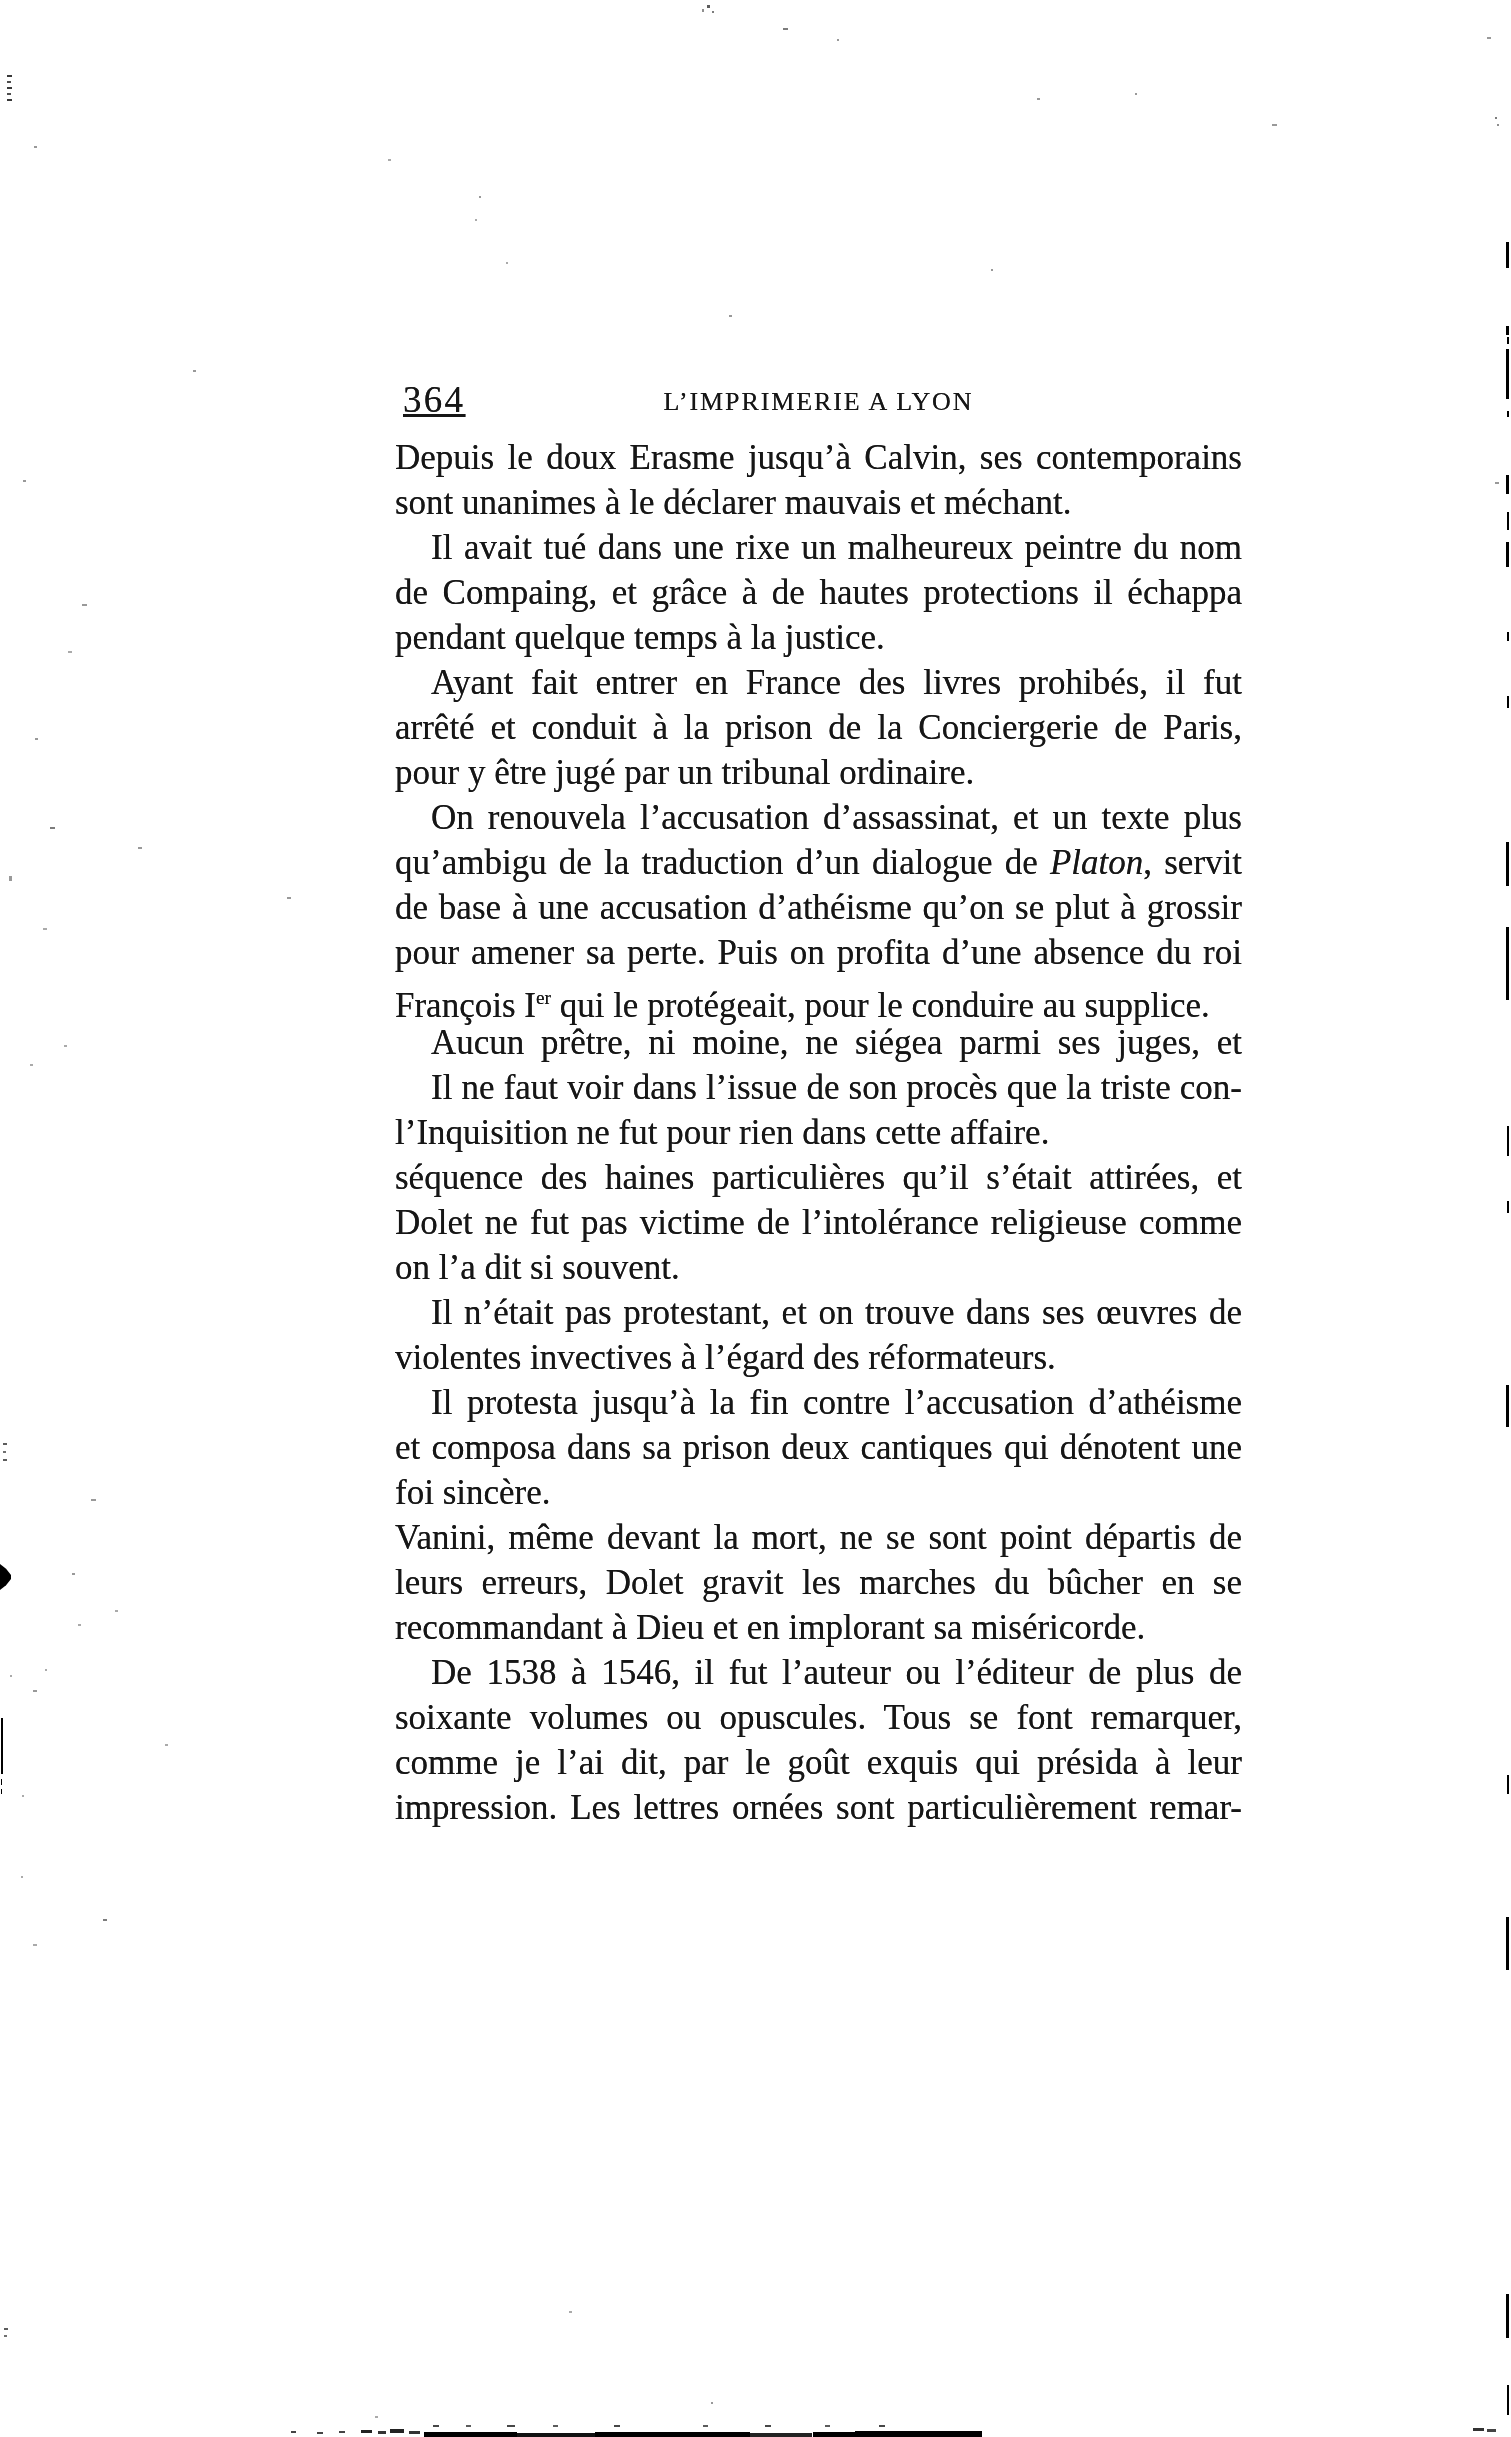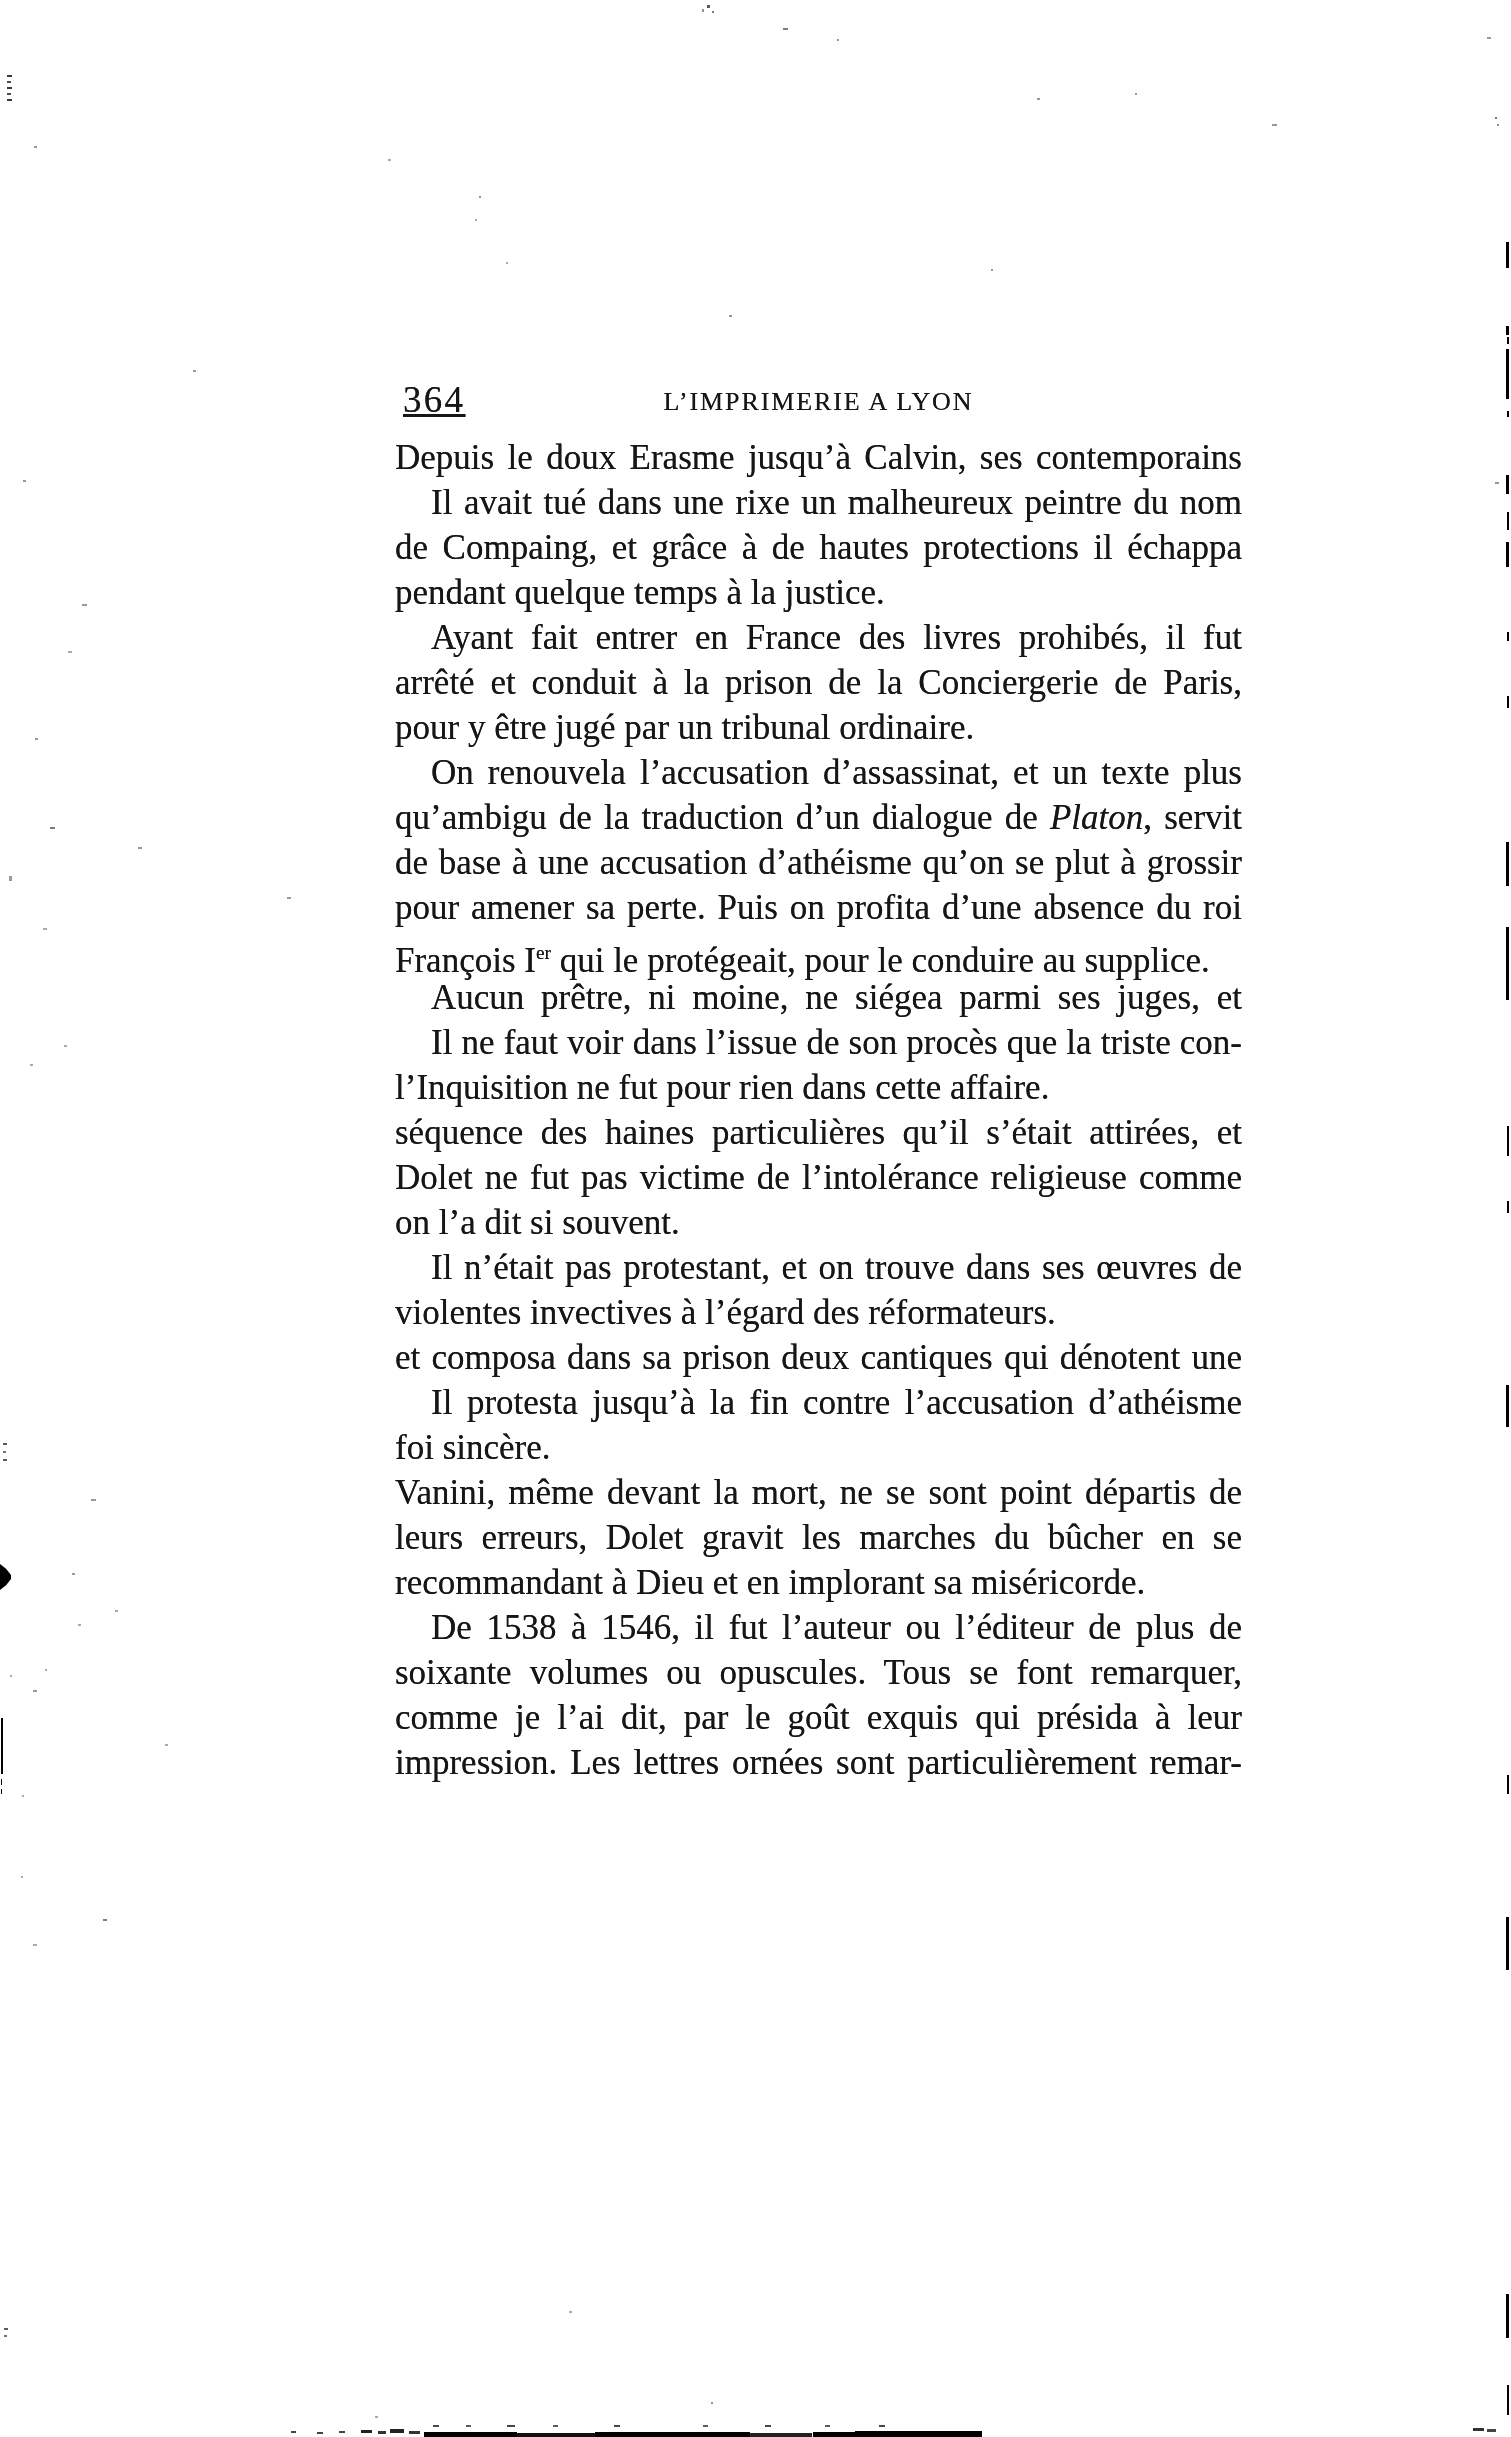--- a/index.html
+++ b/index.html
@@ -54,41 +54,42 @@
 
 <div class="page">
 
   <div class="running-head">
     <span class="page-number">364</span>
     <div class="head-title">L’IMPRIMERIE A LYON</div>
   </div>
 
   <div class="text-block">
       <div class="line">Depuis le doux Erasme jusqu’à Calvin, ses contemporains</div>
+      <div class="line para-end">sont unanimes à le déclarer mauvais et méchant.</div>
       <div class="line indent">Il avait tué dans une rixe un malheureux peintre du nom</div>
       <div class="line">de Compaing, et grâce à de hautes protections il échappa</div>
       <div class="line para-end">pendant quelque temps à la justice.</div>
       <div class="line indent">Ayant fait entrer en France des livres prohibés, il fut</div>
       <div class="line">arrêté et conduit à la prison de la Conciergerie de Paris,</div>
       <div class="line para-end">pour y être jugé par un tribunal ordinaire.</div>
       <div class="line indent">On renouvela l’accusation d’assassinat, et un texte plus</div>
       <div class="line"><span>qu’ambigu de la traduction d’un dialogue de </span><span class="italic">Platon</span><span>, servit</span></div>
       <div class="line">de base à une accusation d’athéisme qu’on se plut à grossir</div>
       <div class="line">pour amener sa perte. Puis on profita d’une absence du roi</div>
       <div class="line para-end"><span>François I</span><span class="sup">er</span><span> qui le protégeait, pour le conduire au supplice.</span></div>
       <div class="line indent">Aucun prêtre, ni moine, ne siégea parmi ses juges, et</div>
       <div class="line indent">Il ne faut voir dans l’issue de son procès que la triste con-</div>
       <div class="line para-end">l’Inquisition ne fut pour rien dans cette affaire.</div>
       <div class="line">séquence des haines particulières qu’il s’était attirées, et</div>
       <div class="line">Dolet ne fut pas victime de l’intolérance religieuse comme</div>
       <div class="line para-end">on l’a dit si souvent.</div>
       <div class="line indent">Il n’était pas protestant, et on trouve dans ses œuvres de</div>
       <div class="line para-end">violentes invectives à l’égard des réformateurs.</div>
+      <div class="line indent">Il protesta jusqu’à la fin contre l’accusation d’athéisme</div>
       <div class="line">et composa dans sa prison deux cantiques qui dénotent une</div>
-      <div class="line indent">Il protesta jusqu’à la fin contre l’accusation d’athéisme</div>
       <div class="line para-end">foi sincère.</div>
       <div class="line">Vanini, même devant la mort, ne se sont point départis de</div>
       <div class="line">leurs erreurs, Dolet gravit les marches du bûcher en se</div>
       <div class="line para-end">recommandant à Dieu et en implorant sa miséricorde.</div>
       <div class="line indent">De 1538 à 1546, il fut l’auteur ou l’éditeur de plus de</div>
       <div class="line">soixante volumes ou opuscules. Tous se font remarquer,</div>
       <div class="line">comme je l’ai dit, par le goût exquis qui présida à leur</div>
       <div class="line">impression. Les lettres ornées sont particulièrement remar-</div>
     </div>
 

